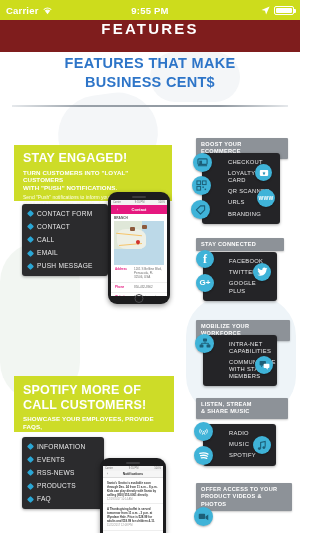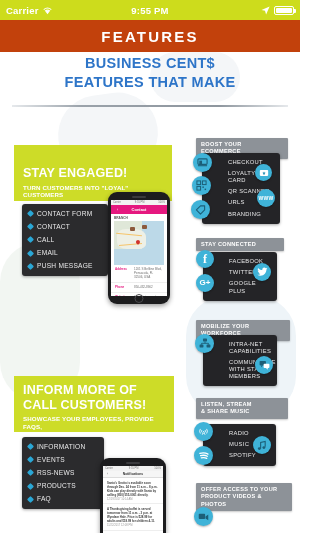--- a/index.html
+++ b/index.html
@@ -27,21 +27,21 @@
     position:relative;padding:1px;
   }
   .battery:after{
     content:"";position:absolute;right:-3px;top:2.5px;width:2px;height:4px;
     background:#fff;border-radius:0 1px 1px 0;
   }
   .battery i{display:block;height:100%;background:#fff;border-radius:1px;}
 
   
   .navbar{
-    height:32px;background:#c2410c;display:flex;align-items:center;justify-content:center;
+    height:32px;background:#7f1d1d;display:flex;align-items:flex-start;justify-content:center;
   }
   .navbar .title{
     color:#ffffff;font-size:15px;font-weight:bold;letter-spacing:2.2px;
   }
 
   
   .slide{
     position:relative;width:300px;height:481px;background:#ffffff;overflow:hidden;
   }
   .slide-bg-blotch{
@@ -70,21 +70,21 @@
     font-size:12.5px;font-weight:bold;letter-spacing:.2px;line-height:13.5px;
     color:#ffffff;
   }
   .lime .lime-sub{
     font-size:6.2px;font-weight:bold;line-height:7.6px;color:#ffffff;margin-top:3px;
     letter-spacing:.1px;
   }
   .lime .lime-note{
     font-size:5px;line-height:6.2px;color:#fdfee8;margin-top:2.5px;
   }
-  #panel-engaged{left:14px;top:93px;width:158px;height:56px;padding:22px 9px;}
+  #panel-engaged{left:14px;top:93px;width:158px;height:56px;padding:7px 9px;}
   #panel-inform{left:14px;top:324px;width:160px;height:56px;padding:7px 9px;}
   #panel-inform .lime-title{line-height:14.5px;}
 
   
   .card{
     position:absolute;background:#2b2b2d;border-radius:3px;
     box-shadow:0 1px 3px rgba(0,0,0,.35);
   }
   .card ul{list-style:none;}
   .card li{
@@ -207,22 +207,22 @@
 </div>
 
 <div class="slide">
 
   <div class="slide-bg-blotch b1"></div>
   <div class="slide-bg-blotch b2"></div>
   <div class="slide-bg-blotch b3"></div>
   <div class="slide-bg-blotch b4"></div>
 
   <div class="slide-head">
+    <div>FEATURES THAT MAKE</div>
     <div>BUSINESS CENT$</div>
-    <div>FEATURES THAT MAKE</div>
   </div>
   <div class="slide-rule"></div>
 
   <div class="lime" id="panel-engaged">
     <div class="lime-title">STAY ENGAGED!</div>
     <div class="lime-sub">
       <div>TURN CUSTOMERS  INTO "LOYAL" CUSTOMERS</div>
       <div>WITH "PUSH" NOTIFICATIONS.</div>
     </div>
     <div class="lime-note">
@@ -383,21 +383,21 @@
     <svg width="11" height="10" viewBox="0 0 12 11">
         <rect x=".6" y="1" width="7" height="5" rx="1" fill="#1c5f78"></rect>
         <path d="M2.2 6 v2 L4.3 6z" fill="#1c5f78"></path>
         <rect x="5" y="4.2" width="6.4" height="4.6" rx="1" fill="#fff"></rect>
         <path d="M9.6 8.8 v1.8 L7.6 8.8z" fill="#fff"></path>
       </svg>
   </span>
 
   <div class="lime" id="panel-inform">
     <div class="lime-title">
-      <div>INFORM MORE OF</div>
+      <div>SPOTIFY MORE OF</div>
       <div>CALL CUSTOMERS!</div>
     </div>
     <div class="lime-sub">
       <div>SHOWCASE YOUR EMPLOYEES, PROVIDE FAQS,</div>
       <div>DELIVER NEWS IN REAL-TIME</div>
     </div>
   </div>
 
   <div class="card" id="card-information">
     <ul>

